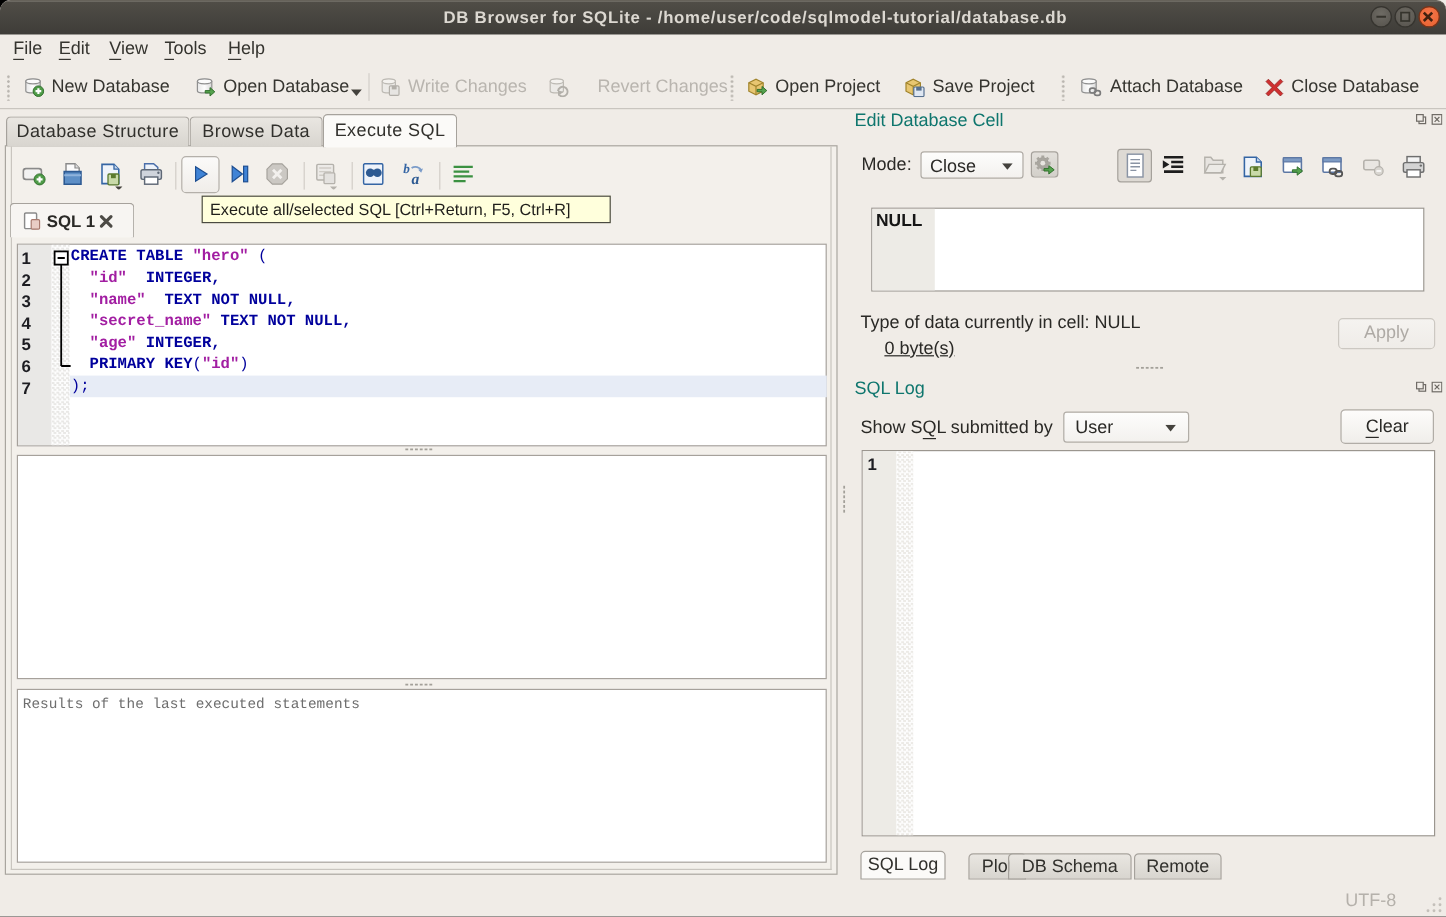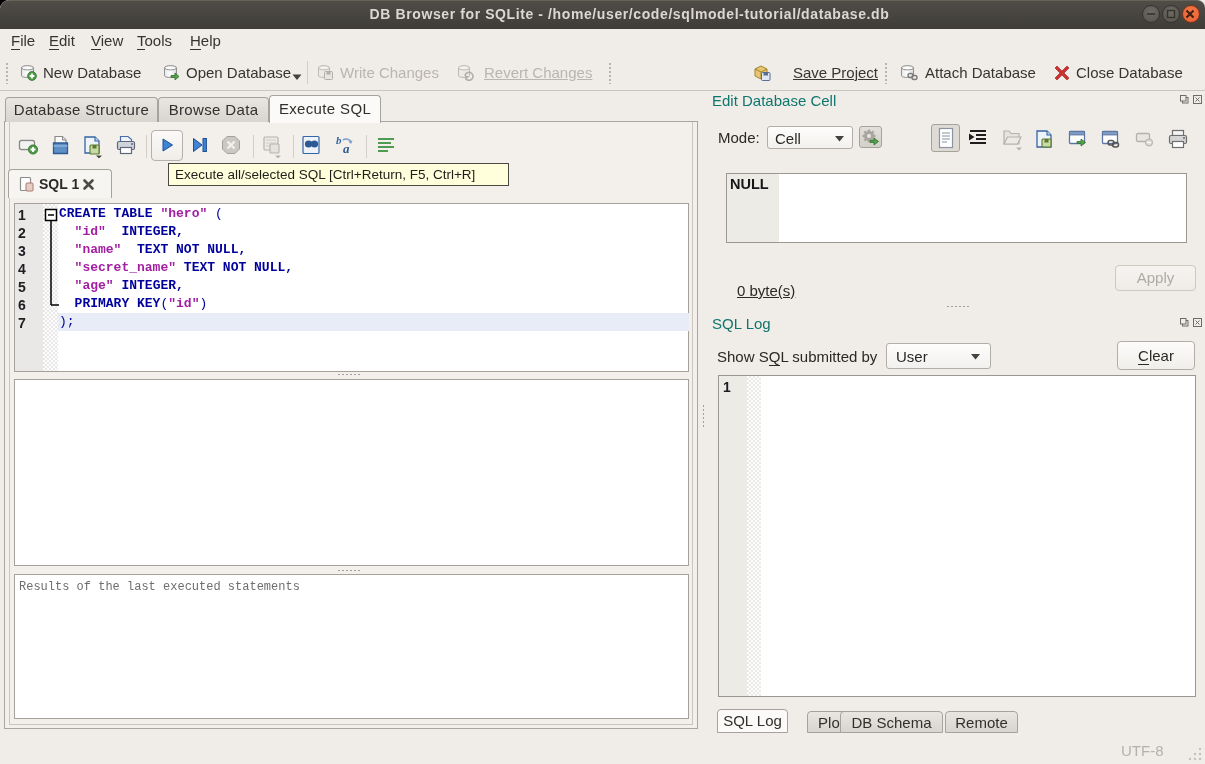--- a/index.html
+++ b/index.html
@@ -120,31 +120,39 @@
     </svg>
     <span style="margin-left:6px;">Write Changes</span>
   </div>
   <div class="abs tbitem dis" style="left:457px;top:55px;">
     <svg width="17" height="17" viewBox="0 0 17 17">
       <path d="M1.5 3.8 C1.5 1.6 12.5 1.6 12.5 3.8 L12.5 11.8 C12.5 14 1.5 14 1.5 11.8 Z" fill="#eceae7" stroke="#bdbab4" stroke-width="1"></path>
       <ellipse cx="7" cy="3.8" rx="5.5" ry="2.1" fill="#f4f2ef" stroke="#bdbab4" stroke-width="1"></ellipse>
       <path d="M8 12 a4 4 0 1 1 1 3" fill="none" stroke="#b2afa9" stroke-width="1.6"></path>
       <path d="M8 16 L8 11.5 L12.5 12.5 Z" fill="#b2afa9"></path>
     </svg>
-    <span style="margin-left:10px;text-decoration:underline;">Revert Changes</span>
+    <span style="margin-left:24px;">Revert Changes</span>
   </div>
   <div class="abs tbhandle" style="left:608px;top:62px;"></div>
+  <div class="abs tbitem" style="left:622px;top:55px;">
+    <svg width="18" height="17" viewBox="0 0 18 17">
+      <path d="M2 5 L8 2 L14 5 L14 12 L8 15 L2 12 Z" fill="#e8c671" stroke="#a1842c" stroke-width="1"></path>
+      <path d="M2 5 L8 8 L14 5 M8 8 L8 15" fill="none" stroke="#a1842c" stroke-width="1"></path>
+      <path d="M9 10.5 L13 10.5 L13 8 L17 11.5 L13 15 L13 12.5 L9 12.5 Z" fill="#55a24e" stroke="#2e6e2a" stroke-width="0.8"></path>
+    </svg>
+    <span style="margin-left:6px;">Open Project</span>
+  </div>
   <div class="abs tbitem" style="left:753px;top:55px;">
     <svg width="18" height="17" viewBox="0 0 18 17">
       <path d="M2 5 L8 2 L14 5 L14 12 L8 15 L2 12 Z" fill="#e8c671" stroke="#a1842c" stroke-width="1"></path>
       <path d="M2 5 L8 8 L14 5 M8 8 L8 15" fill="none" stroke="#a1842c" stroke-width="1"></path>
       <rect x="8.5" y="8.5" width="8.5" height="8" rx="1" fill="#dfe7f2" stroke="#57708f" stroke-width="1"></rect>
       <rect x="10.5" y="8.5" width="4.5" height="3" fill="#57708f"></rect>
     </svg>
-    <span style="margin-left:22px;text-decoration:underline;">Save Project</span>
+    <span style="margin-left:6px;">Save Project</span>
   </div>
   <div class="abs tbhandle" style="left:884px;top:62px;"></div>
   <div class="abs tbitem" style="left:900px;top:55px;">
     <svg width="19" height="17" viewBox="0 0 19 17">
       <path d="M1.5 3.8 C1.5 1.6 13.5 1.6 13.5 3.8 L13.5 11.8 C13.5 14 1.5 14 1.5 11.8 Z" fill="url(#cyl)" stroke="#909090" stroke-width="1"></path>
       <ellipse cx="7.5" cy="3.8" rx="6" ry="2.1" fill="#fbfbfb" stroke="#909090" stroke-width="1"></ellipse>
       <rect x="8" y="9.5" width="5" height="4" rx="2" fill="none" stroke="#7b7b7b" stroke-width="1.4"></rect>
       <rect x="12" y="11.5" width="5" height="4" rx="2" fill="none" stroke="#7b7b7b" stroke-width="1.4"></rect>
     </svg>
     <span style="margin-left:6px;">Attach Database</span>
@@ -290,21 +298,21 @@
 
   <div class="abs secttitle" style="left:712px;top:92px;">Edit Database Cell</div>
   <svg class="abs" style="left:1180px;top:95px;" width="22" height="10" viewBox="0 0 22 10">
     <rect x="2.5" y="2.5" width="5.5" height="5.5" fill="none" stroke="#6f6b66" stroke-width="1"></rect>
     <rect x="0.5" y="0.5" width="5.5" height="5.5" fill="#f0ece7" stroke="#6f6b66" stroke-width="1"></rect>
     <rect x="13.5" y="0.5" width="8" height="8" fill="none" stroke="#6f6b66" stroke-width="1"></rect>
     <path d="M15.5 2.5 L19.5 6.5 M19.5 2.5 L15.5 6.5" stroke="#6f6b66" stroke-width="1"></path>
   </svg>
   <div class="abs label" style="left:718px;top:129px;">Mode:</div>
   <div class="abs combo" style="left:767px;top:126px;width:86px;height:23px;">
-    <span style="position:absolute;left:7px;top:3px;">Cell</span>
+    <span style="position:absolute;left:7px;top:3px;">Close</span>
     <svg style="position:absolute;right:8px;top:9px;" width="9" height="6">
         <path d="M0 0 L9 0 L4.5 5.5 Z" fill="#44423d"></path>
       </svg>
   </div>
   <div id="cellicons">
 
     <div class="abs" style="left:859px;top:126px;width:23px;height:22px;box-sizing:border-box;border:1px solid #a5a19b;border-radius:3px;background:linear-gradient(#e3e0db,#d3d0ca);"></div>
     <svg class="abs" style="left:861px;top:128px;" width="19" height="19" viewBox="0 0 19 19">
       <g fill="#a9a69f" stroke="#8d8a84" stroke-width="0.6">
       <circle cx="8" cy="8" r="4.6"></circle>
@@ -364,20 +372,21 @@
       <rect x="2.5" y="7.5" width="17" height="8" rx="1.5" fill="#d4d4d4" stroke="#6e6e6e" stroke-width="1.2"></rect>
       <rect x="5.5" y="13.5" width="11" height="6" fill="#fff" stroke="#6e6e6e" stroke-width="1.2"></rect>
       <circle cx="17" cy="10" r="1" fill="#6e6e6e"></circle>
     </svg>
   </div>
 
   <div class="abs box" style="left:726px;top:173px;width:461px;height:70px;border-color:#9b968f;">
     <div class="abs" style="left:0;top:0;width:52px;height:68px;background:#edebe6;"></div>
     <div class="abs" style="left:3px;top:2px;font-size:14.5px;font-weight:bold;color:#161616;">NULL</div>
   </div>
+  <div class="abs label" style="left:717px;top:260px;">Type of data currently in cell: NULL</div>
   <div class="abs label" style="left:737px;top:282px;text-decoration:underline;">0 byte(s)</div>
   <div class="abs btn dis" style="left:1115px;top:265px;width:81px;height:26px;line-height:24px;">Apply</div>
   <div class="abs hdots" style="left:946px;top:305px;"></div>
 
   <div class="abs secttitle" style="left:712px;top:315px;">SQL Log</div>
   <svg class="abs" style="left:1180px;top:318px;" width="22" height="10" viewBox="0 0 22 10">
     <rect x="2.5" y="2.5" width="5.5" height="5.5" fill="none" stroke="#6f6b66" stroke-width="1"></rect>
     <rect x="0.5" y="0.5" width="5.5" height="5.5" fill="#f0ece7" stroke="#6f6b66" stroke-width="1"></rect>
     <rect x="13.5" y="0.5" width="8" height="8" fill="none" stroke="#6f6b66" stroke-width="1"></rect>
     <path d="M15.5 2.5 L19.5 6.5 M19.5 2.5 L15.5 6.5" stroke="#6f6b66" stroke-width="1"></path>

